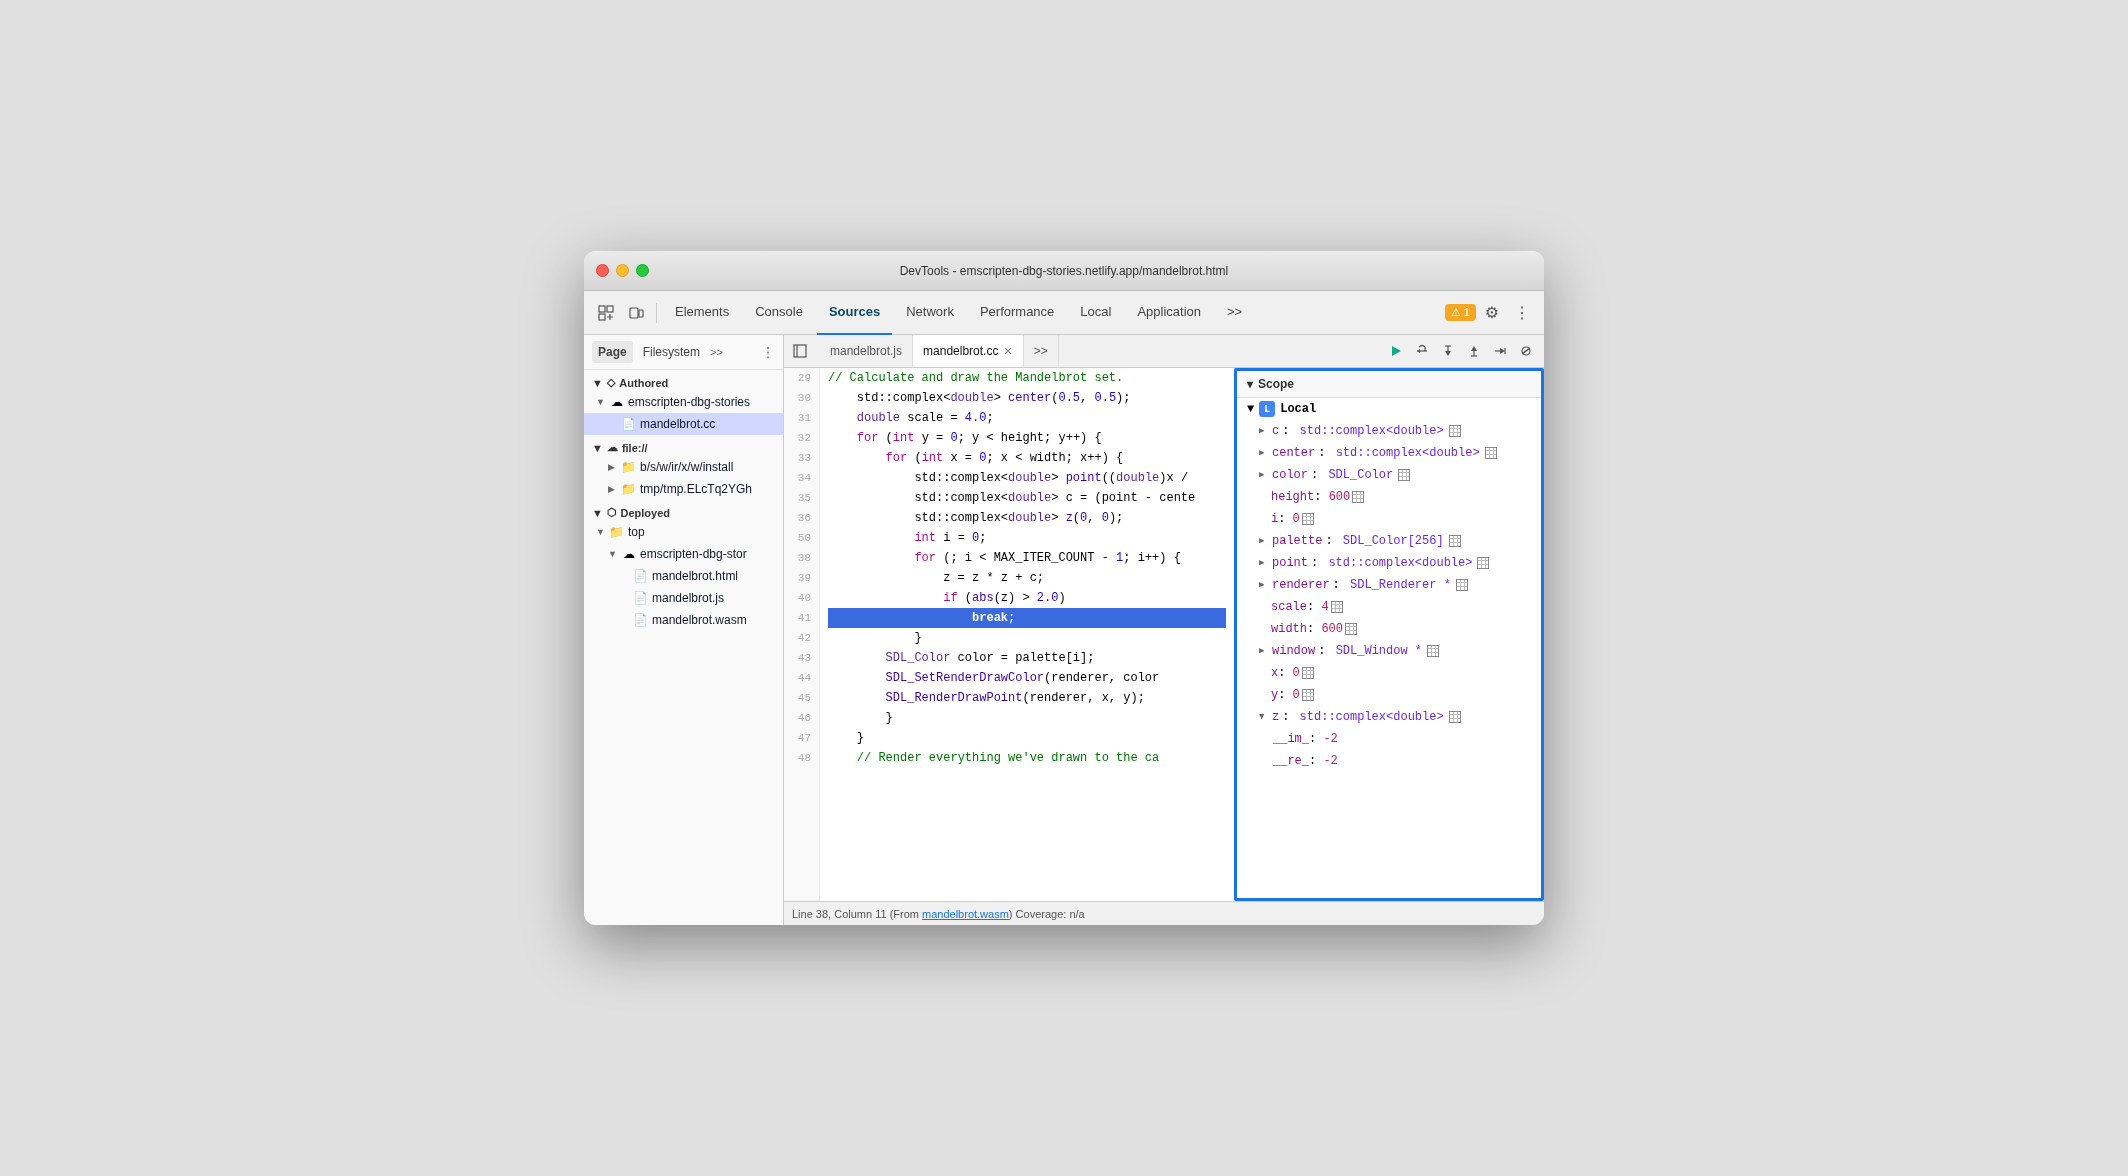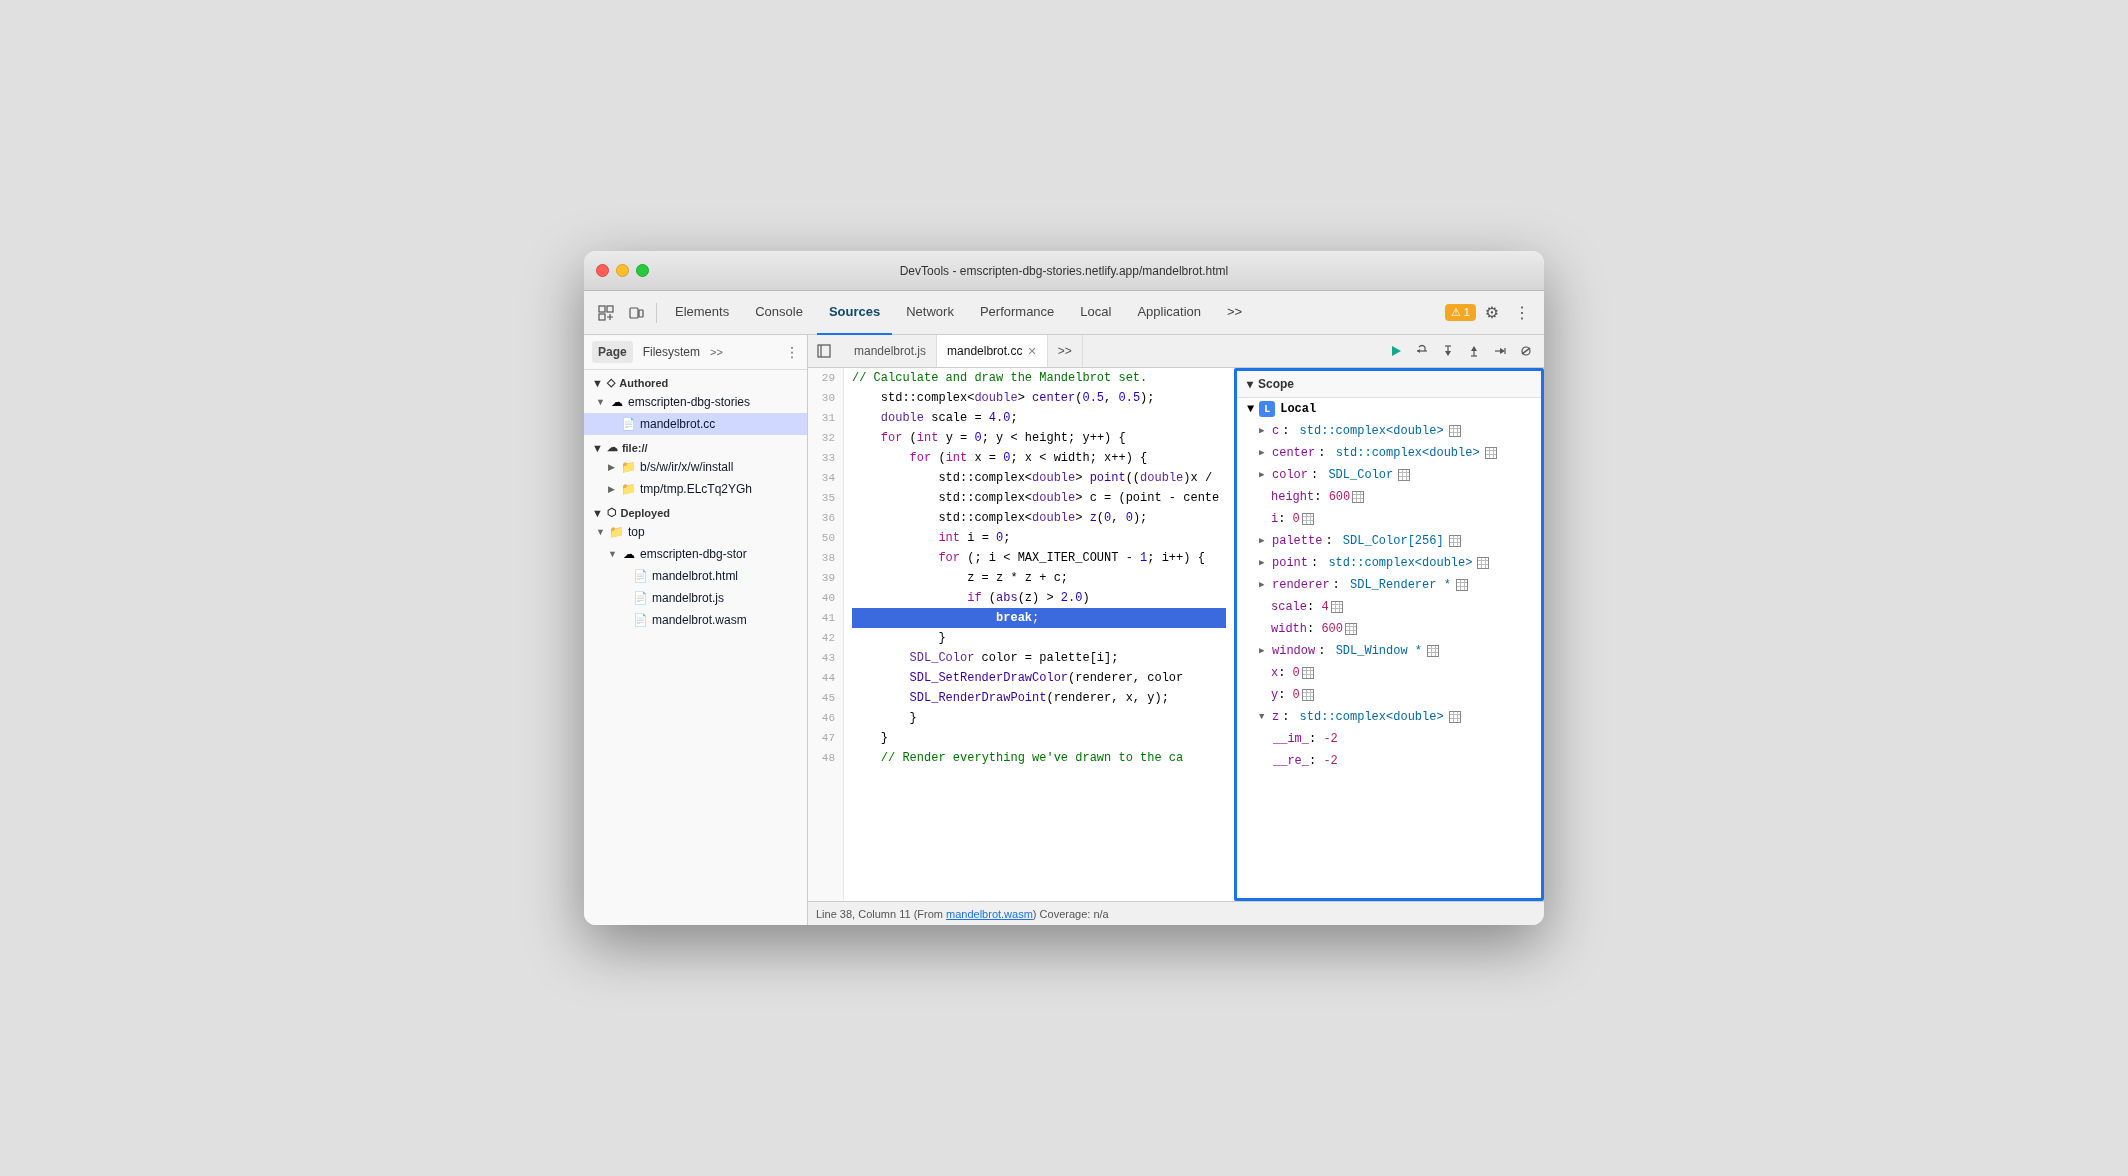--- a/index.html
+++ b/index.html
@@ -118,21 +118,21 @@
       align-items: center;
       justify-content: center;
     }
     
     .main {
       display: flex;
       height: 590px;
     }
     
     .sidebar {
-      width: 224px;
+      width: 200px;
       border-right: 1px solid #ccc;
       background: #f9f9f9;
       overflow-y: auto;
       font-size: 12px;
     }
     .sidebar-header {
       display: flex;
       align-items: center;
       padding: 6px 8px;
       border-bottom: 1px solid #ddd;
@@ -344,21 +344,21 @@
       display: flex;
       align-items: center;
       justify-content: center;
     }
     .scope-item {
       padding: 2px 10px 2px 22px;
       line-height: 18px;
       cursor: pointer;
     }
     .scope-item-key { color: #881391; }
-    .scope-item-type { color: #0369a1; }
+    .scope-item-type { color: #6d28d9; }
     .scope-item-val { color: #be185d; }
     .scope-item-expand {
       display: flex;
       align-items: center;
       gap: 3px;
     }
     .expand-arrow {
       font-size: 9px;
       color: #666;
       width: 10px;

